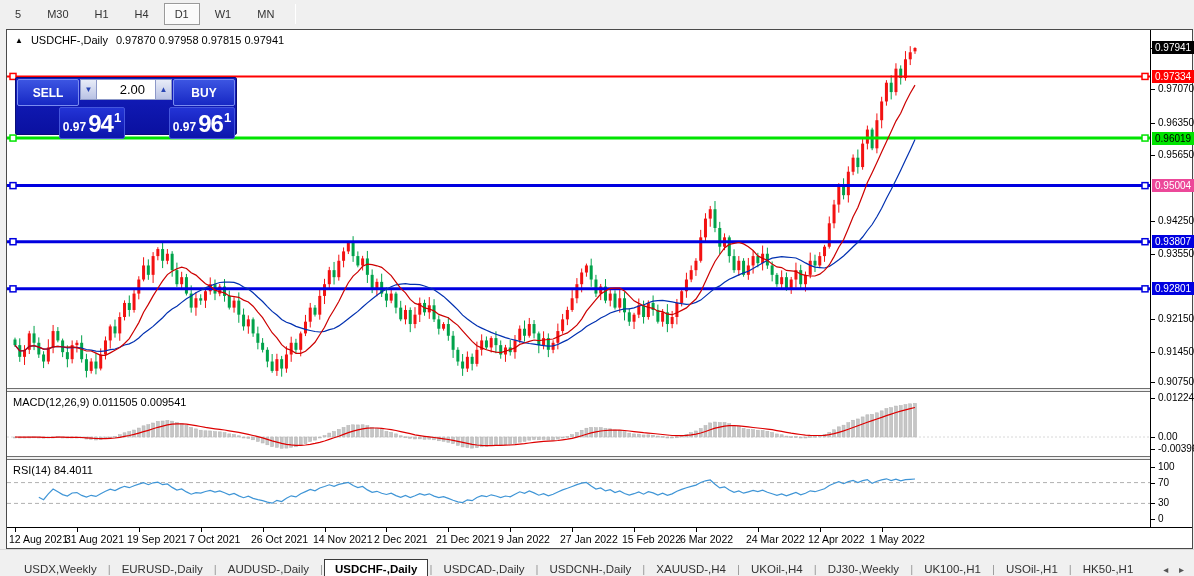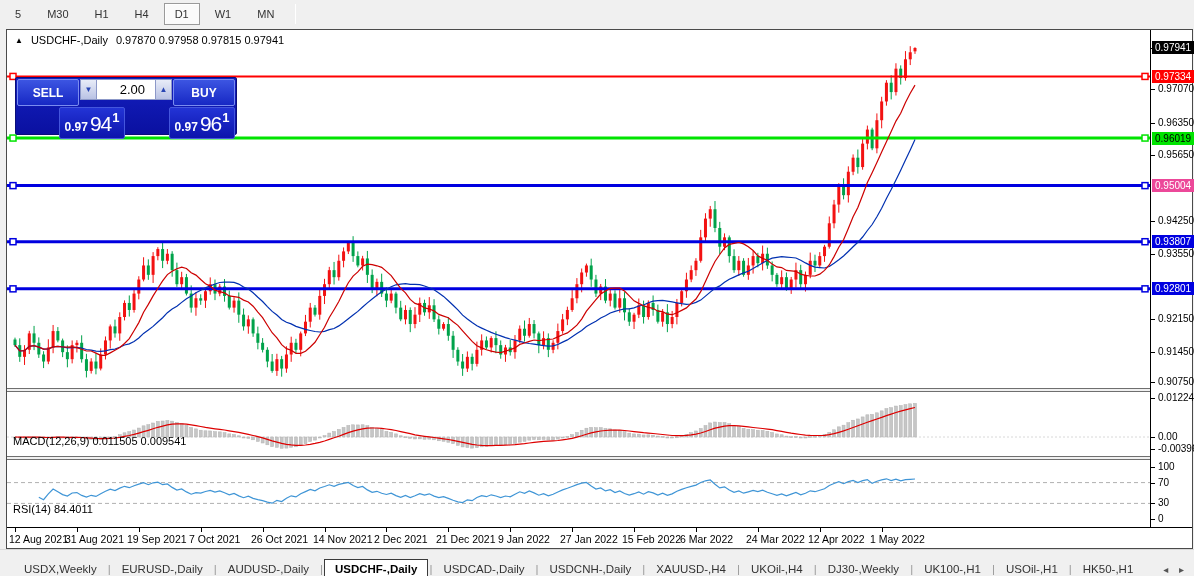--- a/index.html
+++ b/index.html
@@ -26,38 +26,38 @@
   .ax-lbl { position:absolute; left:0; width:42px; font-size:10px; line-height:12px; padding-left:7px; color:#000; white-space:nowrap; }
   .ax-lbl::before { content:""; position:absolute; left:0; top:6px; width:4px; height:1px; background:#000; }
   .ax-box { position:absolute; left:1px; min-width:40px; font-size:10px; line-height:13px; padding:0 3px; white-space:nowrap; }
 
   
   .date-row { position:absolute; left:0; top:498px; width:956px; height:20px; background:#fff; }
   .date-tick { position:absolute; top:0; width:1px; height:4px; background:#000; }
   .date-lbl { position:absolute; top:5px; font-size:10.5px; color:#000; white-space:nowrap; }
 
   
-  .ind-lbl { position:absolute; left:6px; font-size:11px; color:#000; z-index:3;margin-top:39px; }
+  .ind-lbl { position:absolute; left:6px; font-size:11px; color:#000; z-index:3; }
 
   
   .trade-panel { position:absolute; left:8px; top:47px; width:222px; height:58px; z-index:5;
     background:linear-gradient(#1420c0,#0a10a0); border:1px solid #0a0e7a; border-radius:2px; padding:1px; }
   .tp-row1 { display:flex; height:27px; gap:1px; }
   .tp-btn { flex:0 0 62px; display:flex; align-items:center; justify-content:center; color:#fff; font-size:12px; font-weight:bold;
     background:linear-gradient(#3c55e2,#1728c4); border:1px solid #7a8cf0; border-radius:2px; cursor:pointer; }
   .tp-spin { flex:1; display:flex; height:21px; }
   .spin-btn { width:17px; background:linear-gradient(#e8ecf8,#b9c2e4); border:1px solid #8c98c8; color:#2946b4; font-size:8px;
     display:flex; align-items:center; justify-content:center; cursor:pointer; }
   .spin-val { flex:1; background:#fff; border-top:1px solid #8c98c8; border-bottom:1px solid #8c98c8; font-size:13px;
     display:flex; align-items:center; justify-content:flex-end; padding-right:10px; color:#000; }
   .tp-row2 { display:flex; height:32px; gap:2px; margin-top:1px; }
   .bp { flex:1; display:flex; align-items:flex-end; justify-content:center; color:#fff; cursor:pointer;
     background:linear-gradient(#2334d6,#0c14ac); border:1px solid #4456dd; border-radius:2px; padding-bottom:1px;margin-left:42px; }
   .bp .frac { font-size:12px; font-weight:bold; margin:0 2px 3px 0; }
-  .bp .big { font-size:21px; line-height:27px; font-weight:normal; letter-spacing:-1px; }
+  .bp .big { font-size:24px; line-height:27px; font-weight:bold; letter-spacing:-1px; }
   .bp .sup { font-size:13px; font-weight:bold; transform:translateY(-12px); margin-left:1px; }
 
   
   .tab-bar { position:absolute; left:0; top:549px; width:1194px; height:39px; background:#f0f0f0; border-top:1px solid #d8d8d8;
     display:flex; align-items:center; padding-left:14px; font-size:11.5px; color:#333; }
   .tab { padding:4px 10px; white-space:nowrap; cursor:pointer; }
   .tab.active { background:#fff; border:1px solid #3a3a3a; color:#000; font-weight:bold; padding:3px 10px; }
   .tab-div { color:#999; margin:0 1px; }
   .tab-arrows { margin-left:auto; padding-right:6px; color:#555; font-size:10px; letter-spacing:4px; cursor:pointer; }
 </style>

